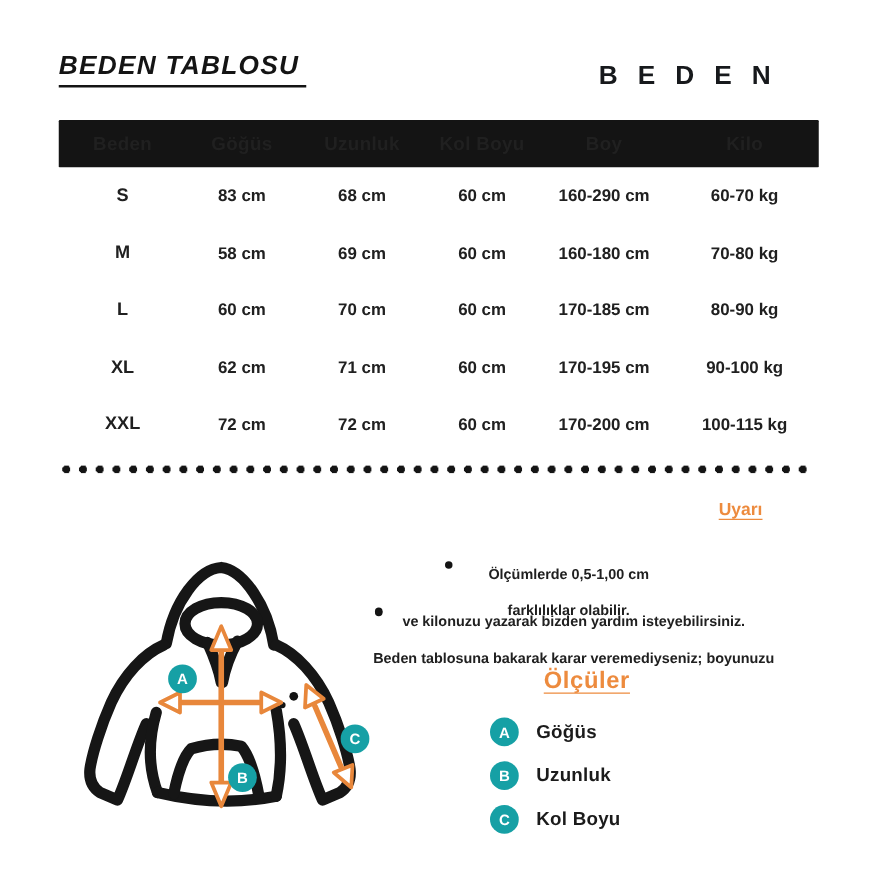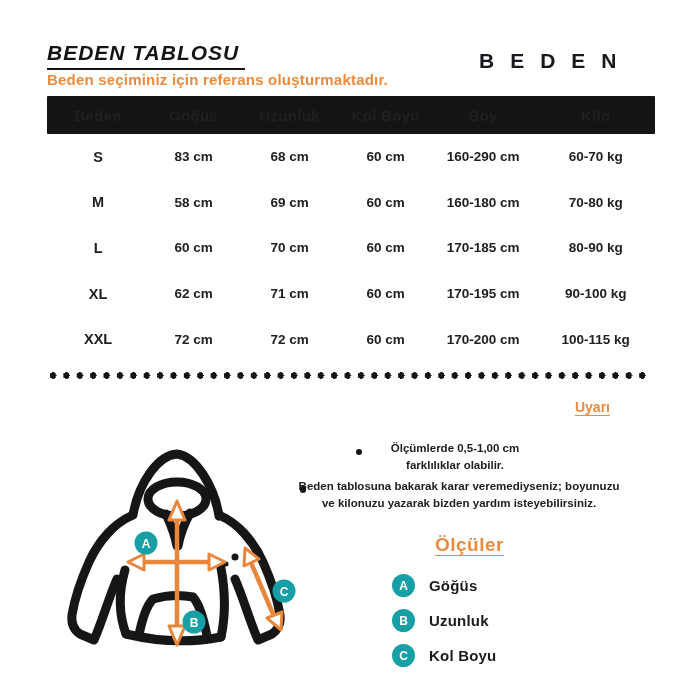--- a/index.html
+++ b/index.html
@@ -45,21 +45,21 @@
     font-size:14px;font-weight:800;color:#ED8B3E;
     text-decoration:underline;text-underline-offset:3px;
   }
   .bullet-dot{position:absolute;width:6px;height:6px;border-radius:50%;background:#141414;}
   .dot-1{left:356px;top:449px;}
   .dot-2{left:300px;top:487px;}
   .warn-text{position:absolute;text-align:center;font-size:11.5px;font-weight:700;
     line-height:17px;color:#202020;}
   .warn-1{left:350px;top:440px;width:210px;}
   .warn-2{left:288px;top:478px;width:342px;}
-  .warn-text div{white-space:nowrap;}
+  .warn-text div{white-space:nowrap;margin-top:12px;}
   
   .measures-heading{
     position:absolute;left:391px;top:534px;
     font-size:19px;font-weight:800;color:#ED8B3E;letter-spacing:.5px;
     text-decoration:underline;text-underline-offset:4px;margin-left:44px;
   }
   .legend-row{position:absolute;left:392px;display:flex;align-items:center;gap:14px;height:23px;}
   .lr-a{top:574px;} .lr-b{top:609px;} .lr-c{top:644px;}
   .legend-badge{
     width:23px;height:23px;border-radius:50%;background:#16A0A5;color:#ffffff;
@@ -70,21 +70,20 @@
   .hoodie-wrap{position:absolute;left:25px;top:443px;width:300px;height:230px;}
   .hoodie-wrap svg{display:block;}
   svg text{font-family:"Liberation Sans",sans-serif;}
 </style>
 </head>
 <body>
 
 <div class="canvas">
 
   <div class="page-title">BEDEN TABLOSU</div>
-  <div class="page-subtitle">Beden seçiminiz için referans oluşturmaktadır.</div>
   <div class="brand-logo">BEDEN</div>
 
   <div class="size-table">
     <div class="thead">
       <div class="cell c1">Beden</div>
       <div class="cell c2">Göğüs</div>
       <div class="cell c3">Uzunluk</div>
       <div class="cell c4">Kol Boyu</div>
       <div class="cell c5">Boy</div>
       <div class="cell c6">Kilo</div>
@@ -136,22 +135,22 @@
   <div class="warning-heading">Uyarı</div>
 
   <div class="bullet-dot dot-1"></div>
   <div class="warn-text warn-1">
     <div>Ölçümlerde 0,5-1,00 cm</div>
     <div>farklılıklar olabilir.</div>
   </div>
 
   <div class="bullet-dot dot-2"></div>
   <div class="warn-text warn-2">
+    <div>ve kilonuzu yazarak bizden yardım isteyebilirsiniz.</div>
     <div>Beden tablosuna bakarak karar veremediyseniz; boyunuzu</div>
-    <div>ve kilonuzu yazarak bizden yardım isteyebilirsiniz.</div>
   </div>
 
   <div class="measures-heading">Ölçüler</div>
 
   <div class="legend-row lr-a">
     <div class="legend-badge">A</div>
     <div class="legend-label">Göğüs</div>
   </div>
   <div class="legend-row lr-b">
     <div class="legend-badge">B</div>

